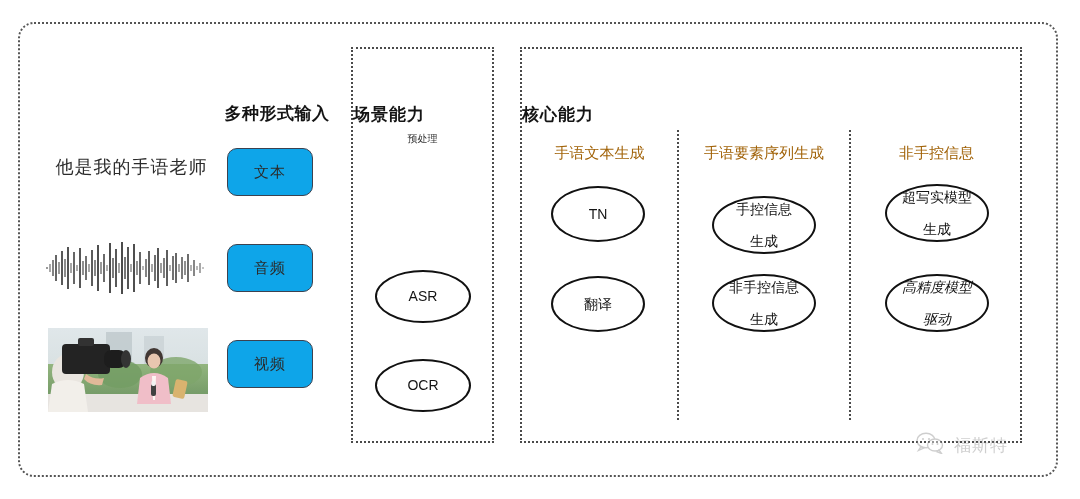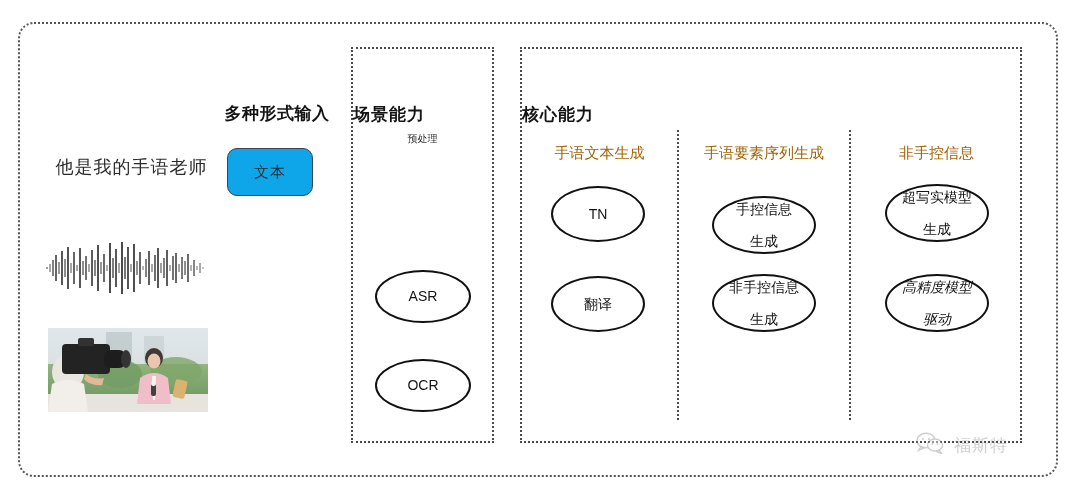--- a/index.html
+++ b/index.html
@@ -303,20 +303,22 @@
       <rect x="14" y="16" width="48" height="30" rx="4" fill="#1b1b1b"></rect>
       <rect x="30" y="10" width="16" height="8" rx="2" fill="#2a2a2a"></rect>
       <rect x="56" y="22" width="22" height="18" rx="7" fill="#141414"></rect>
       <ellipse cx="78" cy="31" rx="5" ry="9" fill="#2c2c2c"></ellipse>
       <path d="M38 46 q8 6 18 4 l-2 7 q-12 1 -18 -6 z" fill="#e0b795"></path>
       <rect x="0" y="0" width="160" height="84" fill="#ffffff" opacity=".04"></rect>
     </svg>
   </div>
 
   <div class="type-box" id="box-text">文本</div>
+  <div class="type-box" id="box-audio">音频</div>
+  <div class="type-box" id="box-video">视频</div>
 
   <div class="panel" id="scene-panel">
     <div class="panel-title">场景能力</div>
     <div class="scene-sub">预处理</div>
 
     <div class="ellipse ellipse-sm" style="left:22px; top:310px;">
       <span>OCR</span>
     </div>
     <div class="ellipse ellipse-sm" style="left:22px; top:221px;">
       <span>ASR</span>

